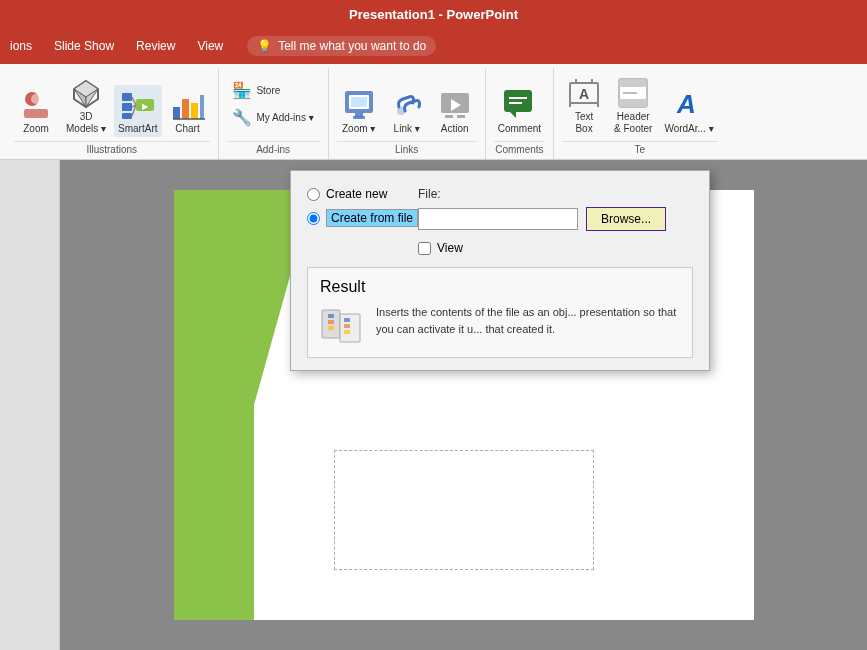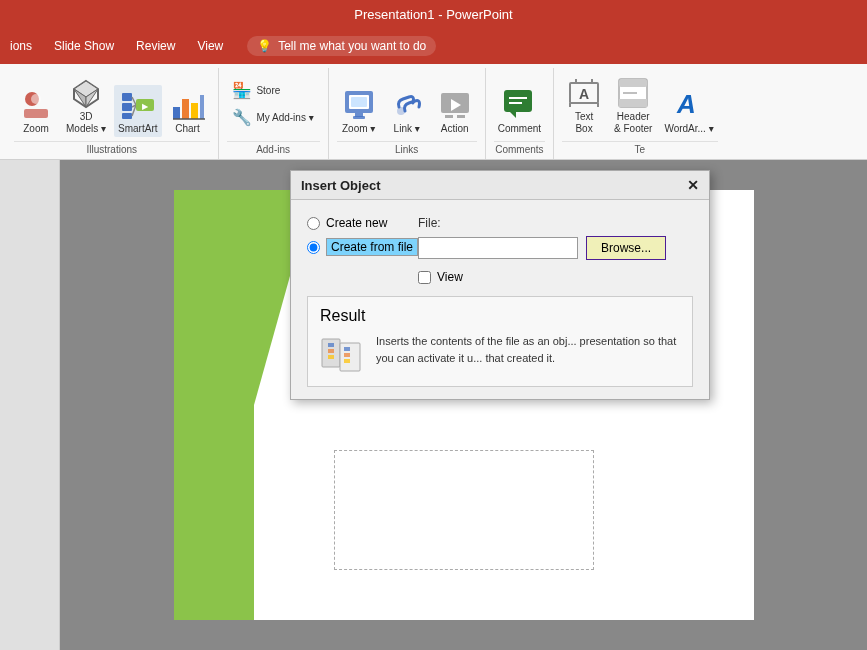--- a/index.html
+++ b/index.html
@@ -9,20 +9,21 @@
     .title-bar {
       background: #c0392b;
       color: white;
       text-align: center;
       padding: 4px 0;
       font-size: 13px;
       height: 28px;
       display: flex;
       align-items: center;
       justify-content: center;
+      font-weight: bold;
     }
 
     
     .menu-bar {
       background: #c0392b;
       color: white;
       display: flex;
       align-items: center;
       padding: 0 0;
       height: 36px;
@@ -454,24 +455,20 @@
 <div class="slide-area">
   <div class="slide-panel"></div>
   <div class="slide-canvas">
     <div class="slide-content">
       <div class="slide-green-bar"></div>
       <div class="slide-green-triangle"></div>
       <div class="slide-dashed-box"></div>
     </div>
 
     <div class="dialog-overlay">
-      <div class="dialog-title-bar">
-        <span>Insert Object</span>
-        <span style="cursor:pointer;font-size:14px;">✕</span>
-      </div>
       <div class="dialog-body">
 
         <div style="display:flex; align-items:flex-start; margin-bottom:12px;">
 
           <div>
             <div class="radio-row">
               <input type="radio" name="object-type" style="">
               <span>Create new</span>
             </div>
             <div class="radio-row">

